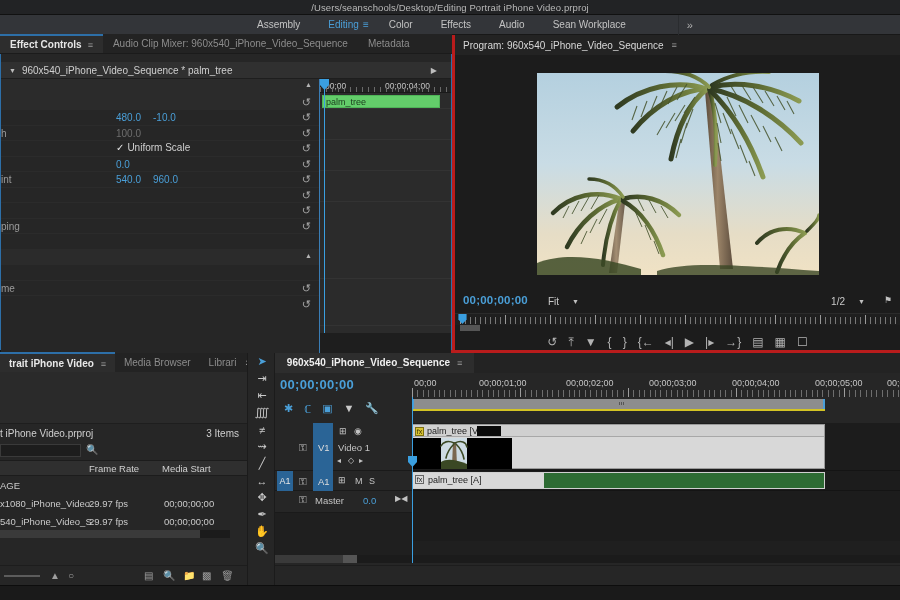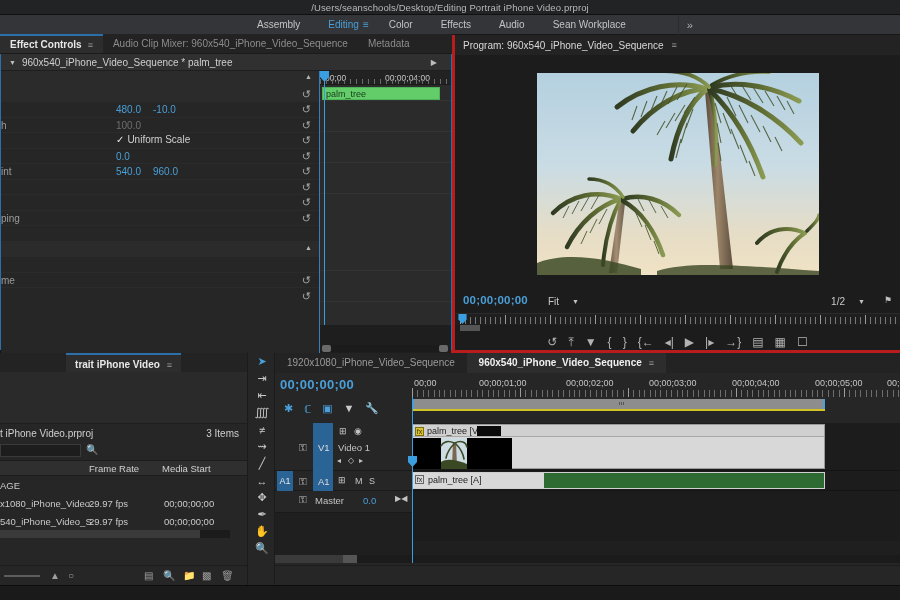--- a/index.html
+++ b/index.html
@@ -118,21 +118,21 @@
      background: repeating-linear-gradient(to right, #9a9a9a 0 1px, transparent 1px 45px); }
   .pm-phead { position:absolute; left:3px; top:0px; width:9px; height:10px; }
   .pm-bar { position:absolute; left:5px; top:290px; width:20px; height:6px; background:#555; }
   .pm-btns { position:absolute; left:0; top:299px; width:445px; height:16px;
              display:flex; align-items:center; justify-content:center; gap:11px; }
   .pm-btns .b { font-size:12px; color:#b3b3b3; line-height:1; }
   .pm-cam { position:absolute; left:0; top:326px; width:445px; text-align:center; font-size:11px; color:#b3b3b3; }
 
   
   #project { left: 0; top: 353px; width: 247px; height: 232px; background: #262626; }
-  .pr-tabs { height:19px; background:#232323; display:flex; align-items:center;flex-direction:column; }
+  .pr-tabs { height:19px; background:#232323; display:flex; align-items:center; }
   .pr-tab { font-size:10px; color:#8c8c8c; padding:0 9px; line-height:19px; white-space:nowrap; }
   .pr-tab.active { color:#e8e8e8; font-weight:bold; background:#2d2d2d; border-top:2px solid #2d6fa8;}
   .pr-more { margin-left:auto; font-size:10px; color:#b0b0b0; padding-right:6px; }
   .pr-preview { position:absolute; left:0; top:19px; width:247px; height:52px; background:#2a2a2a;
                 border-bottom:1px solid #1e1e1e; }
   .pr-name { position:absolute; left:0px; top:75px; font-size:10px; color:#cfcfcf; }
   .pr-items { position:absolute; right:8px; top:75px; font-size:10px; color:#cfcfcf; }
   .pr-searchrow { position:absolute; left:0; top:90px; width:247px; height:16px; }
   .pr-search { position:absolute; left:0px; top:1px; width:81px; height:13px; background:#1d1d1d;
                border:1px solid #3a3a3a; }
@@ -240,21 +240,21 @@
       <span class="ws-item">Effects</span>
       <span class="ws-item">Audio</span>
       <span class="ws-item">Sean Workplace</span>
       <span class="ws-more">»</span>
     </div>
   </div>
 
   <div class="leftdark"></div>
 
   <div class="panel" id="effectControls">
-    <div class="panel-tabs" style="margin:-1px -1px 0 -1px;">
+    <div class="panel-tabs" style="margin:-1px -1px 8px -1px;">
       <div class="ptab active">
         <span>Effect Controls</span>
         <span class="burger">≡</span>
       </div>
       <div class="ptab">
         <span>Audio Clip Mixer: 960x540_iPhone_Video_Sequence</span>
       </div>
       <div class="ptab">
         <span>Metadata</span>
       </div>
@@ -532,21 +532,20 @@
     <div class="tool">╱</div>
     <div class="tool">↔</div>
     <div class="tool">✥</div>
     <div class="tool">✒</div>
     <div class="tool">✋</div>
     <div class="tool">🔍</div>
   </div>
 
   <div class="panel" id="timeline">
     <div class="tl-tabs">
-      <span class="tl-tab">1920x1080_iPhone_Video_Sequence</span>
       <span class="tl-close">×</span>
       <span class="tl-tab active">
         <span>960x540_iPhone_Video_Sequence</span>
         <span class="tl-burger">≡</span>
       </span>
     </div>
 
     <span class="tl-tc">00;00;00;00</span>
 
     <div class="tl-ruler">

